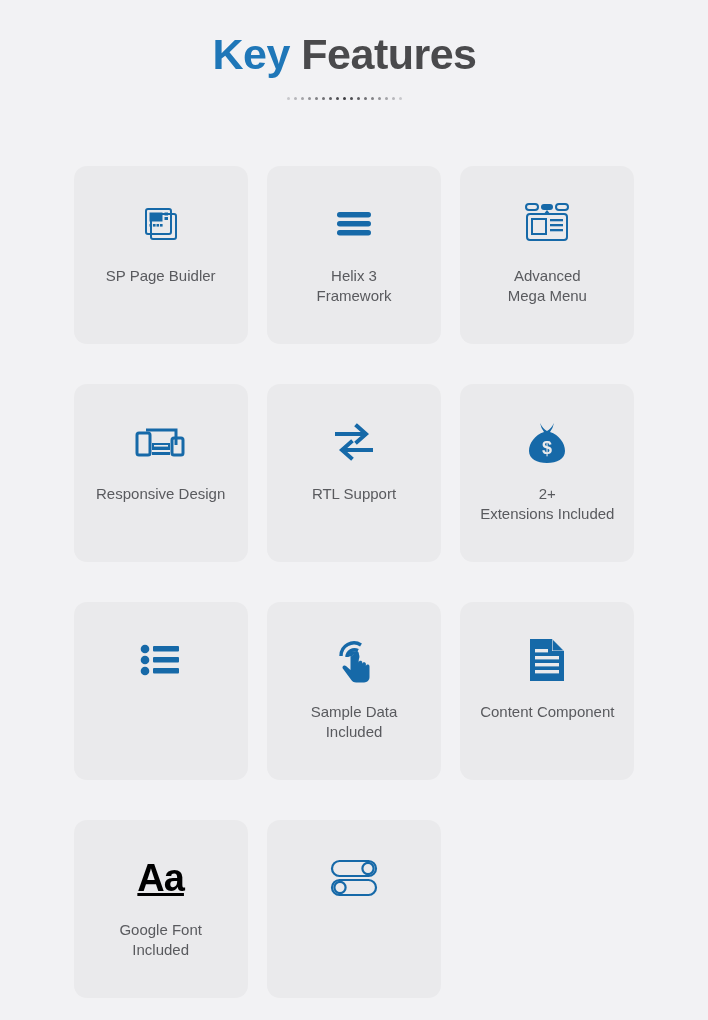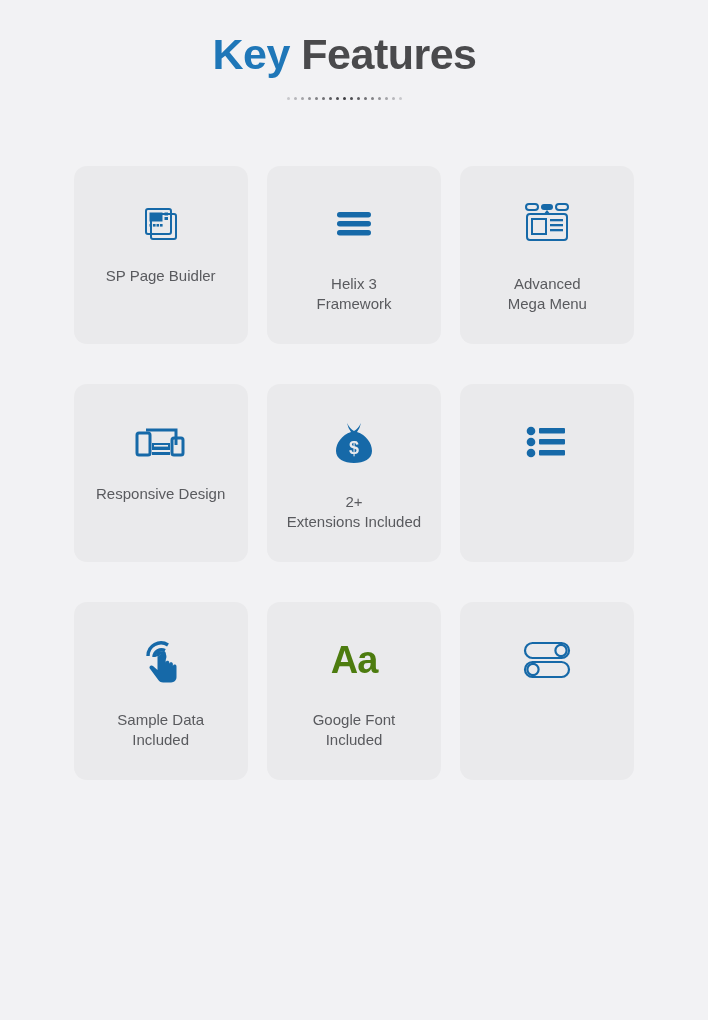--- a/index.html
+++ b/index.html
@@ -46,43 +46,44 @@
     width:174px;
     background:#eaeaec;
     border-radius:13px;
     padding:26px 10px 22px;
     display:flex;
     flex-direction:column;
     align-items:center;
     justify-content:flex-start;
   }
   .card.h1 { min-height:170px; }
-  .card.h2 { min-height:178px;gap:8px; }
+  .card.h2 { min-height:178px; }
   .icon-wrap {
     height:64px;
     display:flex;
     align-items:center;
     justify-content:center;
     margin-bottom:10px;
   }
   .label {
     font-size:15px;
     line-height:20px;
     color:#595a5e;
     text-align:center;
     white-space:pre-line;
   }
   .blue { fill:#1669a8; }
   .blue-s { stroke:#1669a8; fill:none; }
   .aa {
     font-size:38px;
     font-weight:bold;
-    color:#4d7c0f;
+    color:#000000;
     letter-spacing:-1px;
     line-height:1;
+    text-decoration:underline;
   }
 </style>
 </head>
 <body>
 
 <div class="page">
 
   <div class="header">
     <div class="title"><span class="accent">Key</span><span> Features</span></div>
     <div class="dots" id="dots">
@@ -170,20 +171,31 @@
             <rect x="39" y="16" width="11" height="17" rx="2" class="blue-s" stroke-width="3"></rect>
             <rect x="19" y="21" width="18" height="7" class="blue"></rect>
             <rect x="19" y="30" width="18" height="3" class="blue"></rect>
             <rect x="21" y="23" width="14" height="1.6" fill="#eaeaec"></rect>
           </svg>
         </div>
         <div class="label">Responsive Design</div>
       </div>
     </div>
 
+    <div class="cell">
+      <div class="card h1">
+        <div class="icon-wrap">
+          <svg width="46" height="42" viewBox="0 0 46 42">
+            <path d="M6 13 h27 M26 5 l9 8 -9 8" class="blue-s" stroke-width="4" stroke-linecap="square"></path>
+            <path d="M40 29 h-27 M20 21 l-9 8 9 8" class="blue-s" stroke-width="4" stroke-linecap="square"></path>
+          </svg>
+        </div>
+        <div class="label">RTL Support</div>
+      </div>
+    </div>
 
     <div class="cell">
       <div class="card h2">
         <div class="icon-wrap">
           <svg width="46" height="48" viewBox="0 0 46 48">
             <path d="M16 5 q3 6 7 8 q4 -2 7 -8 q-1 5 -4 9 c9 3 15 11 15 19 c0 8 -8 12 -18 12 c-10 0 -18 -4 -18 -12 c0 -8 6 -16 15 -19 q-3 -4 -4 -9 z" class="blue"></path>
             <text x="23" y="36" font-family="'Liberation Sans',sans-serif" font-size="18" font-weight="bold" fill="#eaeaec" text-anchor="middle">$</text>
           </svg>
         </div>
         <div class="label">2+
@@ -214,20 +226,36 @@
             <path d="M16 21 a7.5 7.5 0 0 1 11 -6.4" class="blue-s" stroke-width="3.4"></path>
             <path d="M19.5 20.5 a3.6 3.6 0 1 1 5 3.3" class="blue-s" stroke-width="3.4"></path>
             <path d="M19.5 21 v13 l-4.5 -4 c-1.8 -1.6 -4.6 0.6 -3 2.8 l8.5 11.5 c1.2 1.6 2.6 2.2 4.6 2.2 h8 c3.2 0 5.4 -2.2 5.4 -5.4 v-10.6 c0 -2.6 -3.6 -2.6 -3.6 0 v-2.2 c0 -2.6 -3.6 -2.6 -3.6 0 v-1.6 c0 -2.6 -3.6 -2.6 -3.6 0 v-9.6 c0 -2.6 -3.8 -2.6 -3.8 0 z" class="blue"></path>
           </svg>
         </div>
         <div class="label">Sample Data
 Included</div>
       </div>
     </div>
 
+    <div class="cell">
+      <div class="card h1">
+        <div class="icon-wrap">
+          <svg width="40" height="46" viewBox="0 0 40 46">
+            <path d="M3 2 h22 l12 12 v30 h-34 z" class="blue"></path>
+            <path d="M25 2 v12 h12 z" fill="#eaeaec"></path>
+            <path d="M25.6 2.8 l10.6 10.6 h-10.6 z" class="blue"></path>
+            <rect x="8" y="12" width="13" height="3.4" fill="#eaeaec"></rect>
+            <rect x="8" y="19" width="24" height="3.4" fill="#eaeaec"></rect>
+            <rect x="8" y="26" width="24" height="3.4" fill="#eaeaec"></rect>
+            <rect x="8" y="33" width="24" height="3.4" fill="#eaeaec"></rect>
+          </svg>
+        </div>
+        <div class="label">Content Component</div>
+      </div>
+    </div>
 
 
     <div class="cell">
       <div class="card h2">
         <div class="icon-wrap">
           <span class="aa">Aa</span>
         </div>
         <div class="label">Google Font
 Included</div>
       </div>

